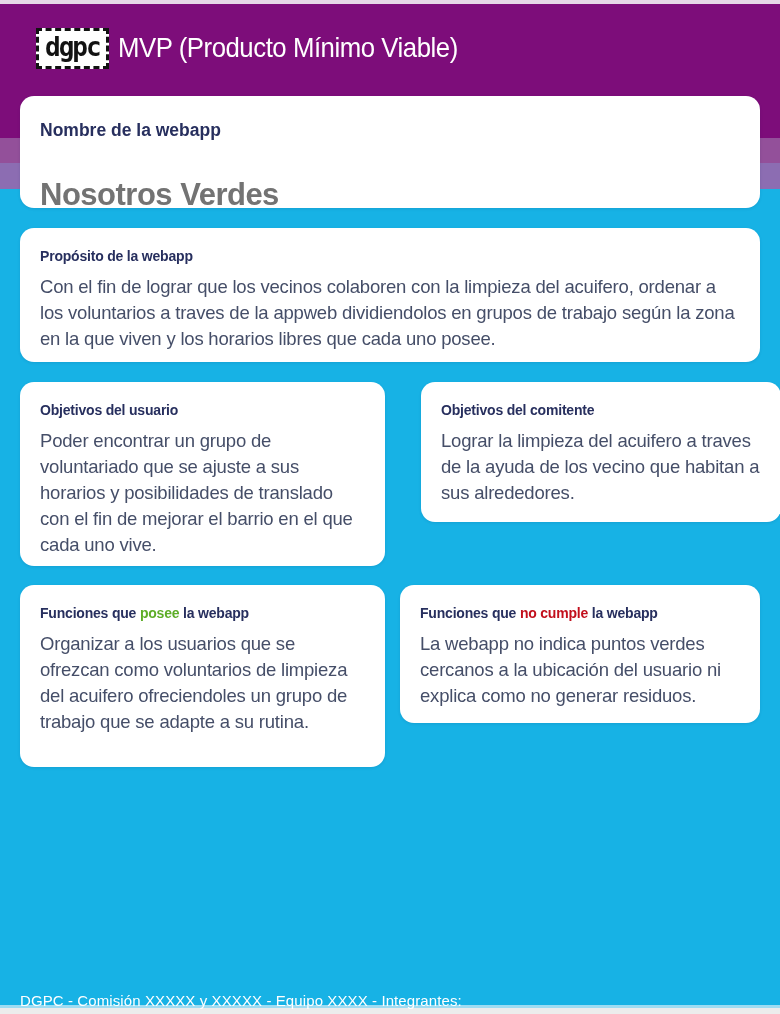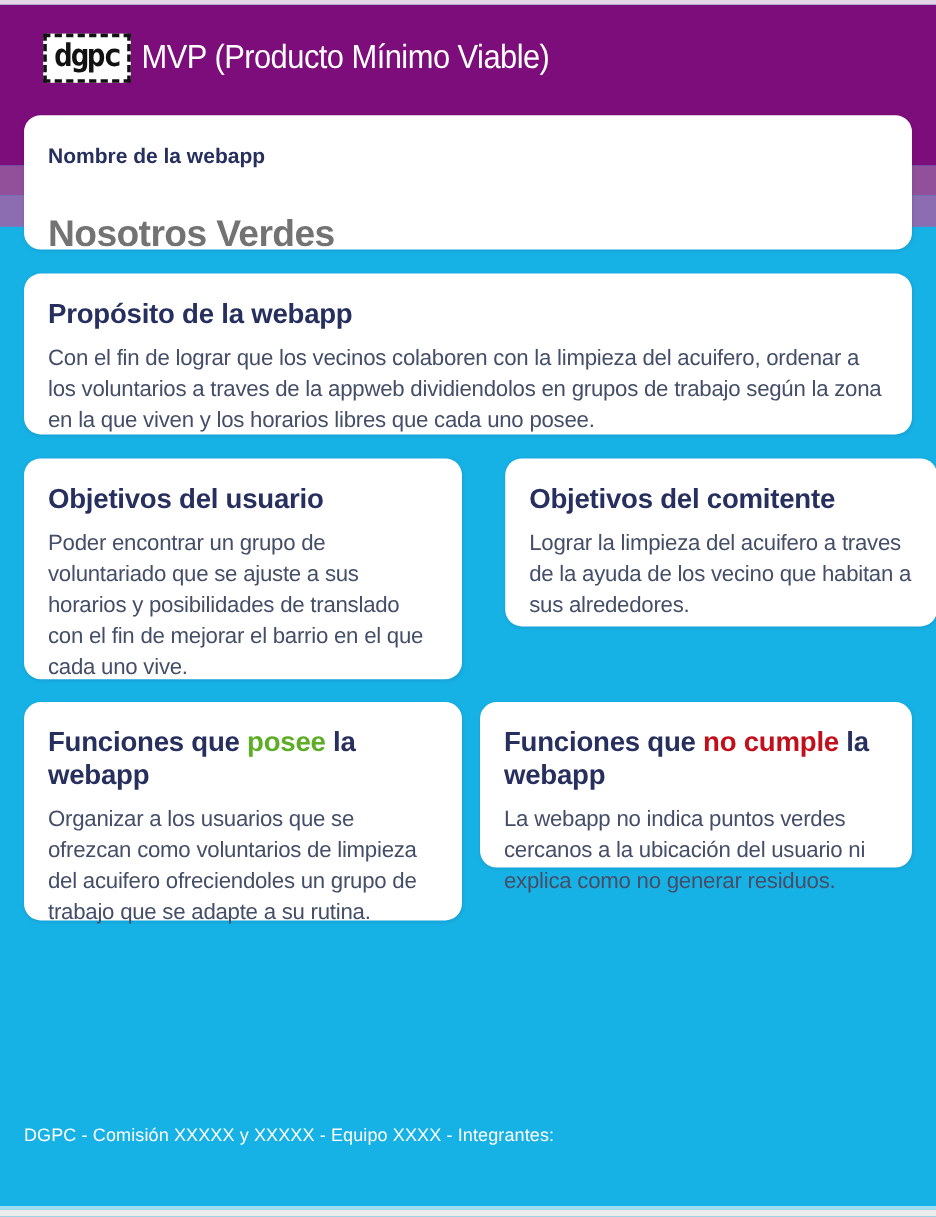--- a/index.html
+++ b/index.html
@@ -54,21 +54,21 @@
   
   .card {
     position: absolute;
     background: #ffffff;
     border-radius: 14px;
     padding: 20px 20px;
     z-index: 1;
     box-shadow: 0 1px 3px rgba(10, 40, 90, 0.12);
   }
   .card-title {
-    font-size: 23px;
+    font-size: 14px;
     font-weight: bold;
     color: #272f5e;
     margin-bottom: 10px;
     letter-spacing: -0.2px;
   }
   .card-body {
     font-size: 18.5px;
     color: #454e68;
     line-height: 26px;
     letter-spacing: -0.2px;
@@ -93,21 +93,21 @@
     font-size: 31px;
     font-weight: bold;
     color: #737373;
     letter-spacing: -0.5px;
     margin-top: 36px;
   }
 
   .footer {
     position: absolute;
     left: 20px;
-    top: 938px;
+    top: 992px;
     color: #ffffff;
     font-size: 15px;
     z-index: 2;
     letter-spacing: 0.1px;
     text-align: right;
   }
 </style>
 </head>
 <body>
 

